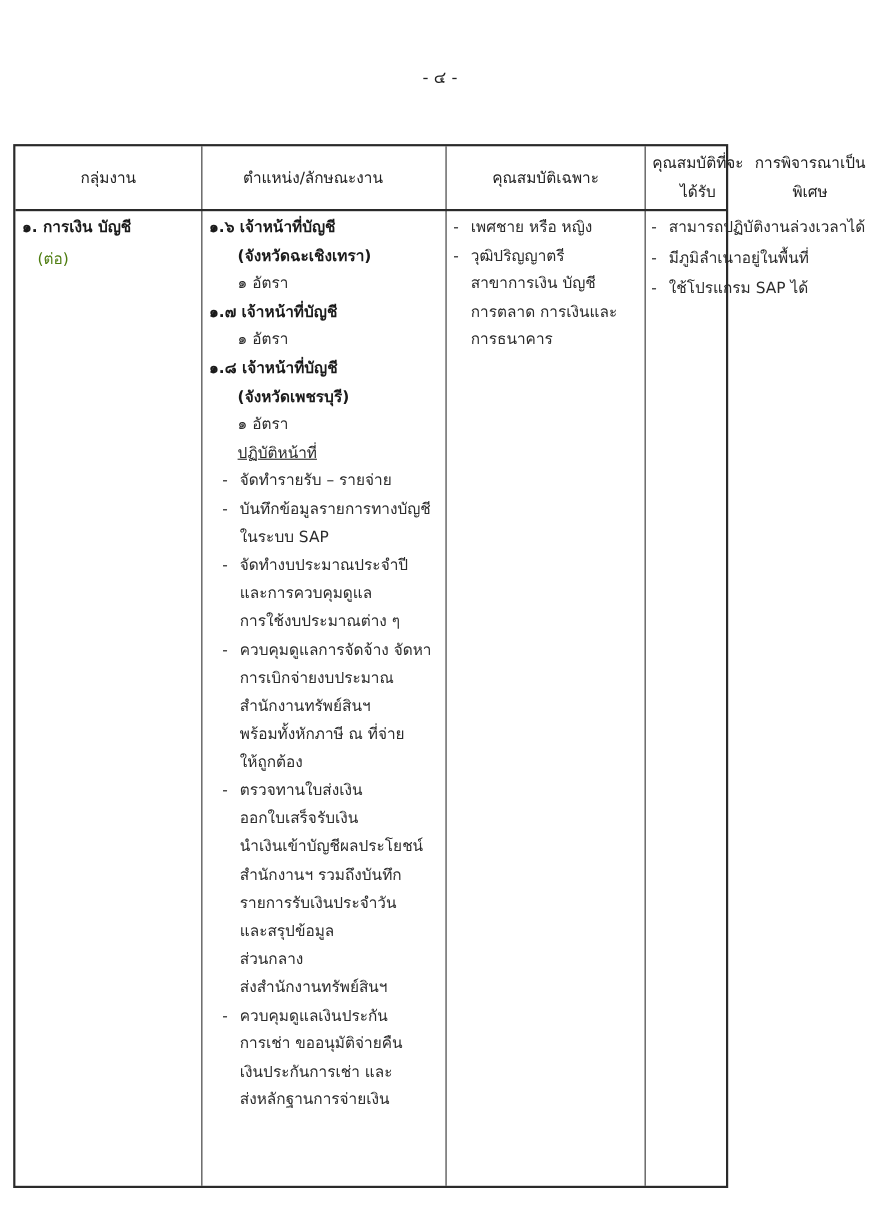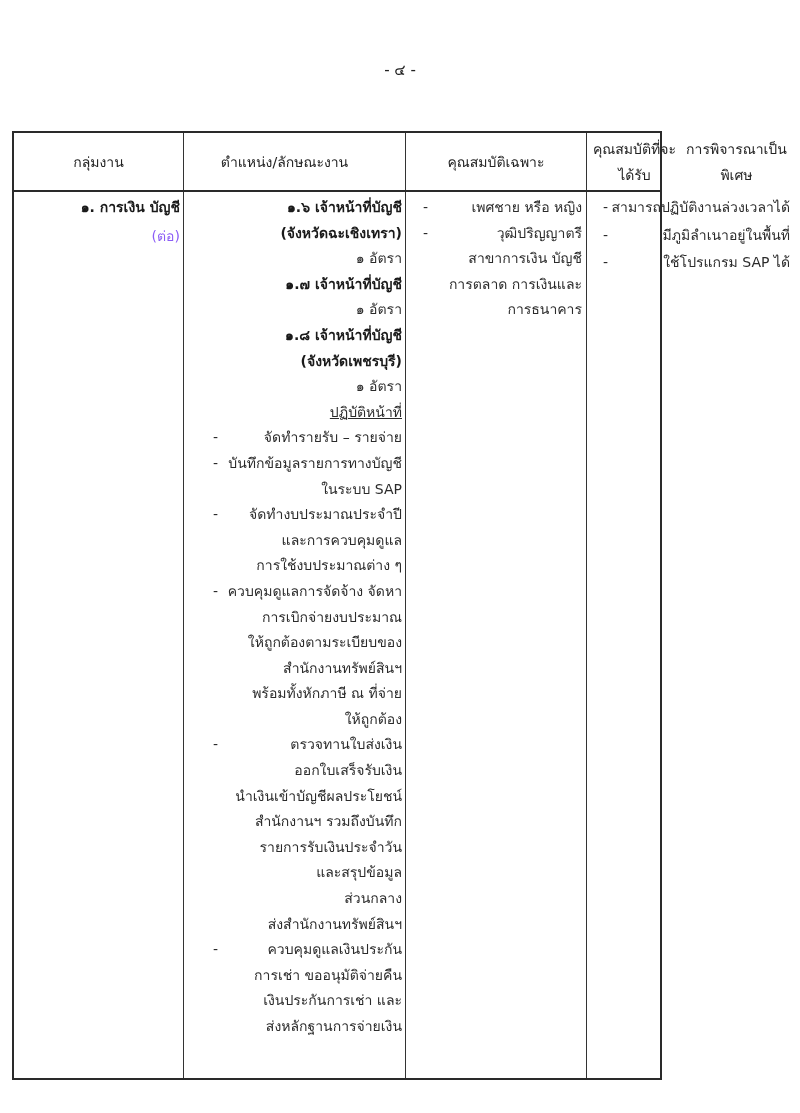--- a/index.html
+++ b/index.html
@@ -6,21 +6,21 @@
   body { width:800px; height:1113px; position:relative; overflow:hidden;
          font-family:"DejaVu Sans", "Liberation Sans", sans-serif; color:#222; }
   .page-num { position:absolute; top:58px; left:0; width:800px; text-align:center;
               font-size:15px; color:#222; }
   .tbl { position:absolute; left:12px; top:131px; width:650px; height:949px;
          border:2px solid #2a2a2a; box-sizing:border-box; }
   .vline { position:absolute; top:0; bottom:0; width:1px; background:#333; }
   .hline { position:absolute; left:0; right:0; height:2px; background:#2a2a2a; top:57px; }
   .hdr { position:absolute; top:0; height:57px; display:flex; align-items:center;
          justify-content:center; text-align:center; font-size:14px; line-height:26px; color:#222; }
-  .cell { position:absolute; top:59px; font-size:14px; line-height:25.6px; color:#2b2b2b;text-align:right; }
+  .cell { position:absolute; top:59px; font-size:14px; line-height:25.6px; color:#2b2b2b; }
   .b { font-weight:bold; color:#1a1a1a; }
   .ind { padding-left:26px; }
   .u { text-decoration:underline; }
   .dash { display:inline-block; width:16px; }
   .li { display:flex; }
   .li .txt { flex:1; }
 </style>
 </head>
 <body>
 
@@ -35,21 +35,21 @@
   <div class="hdr" style="left:0;width:169px">กลุ่มงาน</div>
   <div class="hdr" style="left:160px;width:221px">ตำแหน่ง/ลักษณะงาน</div>
   <div class="hdr" style="left:392px;width:180px">คุณสมบัติเฉพาะ</div>
   <div class="hdr" style="left:573px;width:204px;flex-direction:row">
     <div>คุณสมบัติที่จะได้รับ</div>
     <div>การพิจารณาเป็นพิเศษ</div>
   </div>
 
   <div class="cell" style="left:6px;width:160px;top:62px">
     <div class="b">๑. การเงิน บัญชี</div>
-    <div style="padding-left:14px;color:#8b5cf6;margin-top:3px">(ต่อ)</div>
+    <div style="padding-left:14px;color:#4d7c0f;margin-top:3px">(ต่อ)</div>
   </div>
 
   <div class="cell" style="left:176px;width:212px;top:62px">
     <div>
       <div class="b"><span>๑.๖</span> <span>เจ้าหน้าที่บัญชี</span></div>
       <div class="b ind">(จังหวัดฉะเชิงเทรา)</div>
       <div class="ind">๑ อัตรา</div>
     </div>
     <div>
       <div class="b"><span>๑.๗</span> <span>เจ้าหน้าที่บัญชี</span></div>
@@ -97,24 +97,20 @@
           <div class="li">
             <span class="dash">-</span>
             <span class="txt">ควบคุมดูแลการจัดจ้าง จัดหา</span>
           </div>
           <div class="li">
             <span class="dash"></span>
             <span class="txt">การเบิกจ่ายงบประมาณ</span>
           </div>
           <div class="li">
             <span class="dash"></span>
-            <span class="txt">ให้ถูกต้องตามระเบียบของ</span>
-          </div>
-          <div class="li">
-            <span class="dash"></span>
             <span class="txt">สำนักงานทรัพย์สินฯ</span>
           </div>
           <div class="li">
             <span class="dash"></span>
             <span class="txt">พร้อมทั้งหักภาษี ณ ที่จ่าย</span>
           </div>
           <div class="li">
             <span class="dash"></span>
             <span class="txt">ให้ถูกต้อง</span>
           </div>

